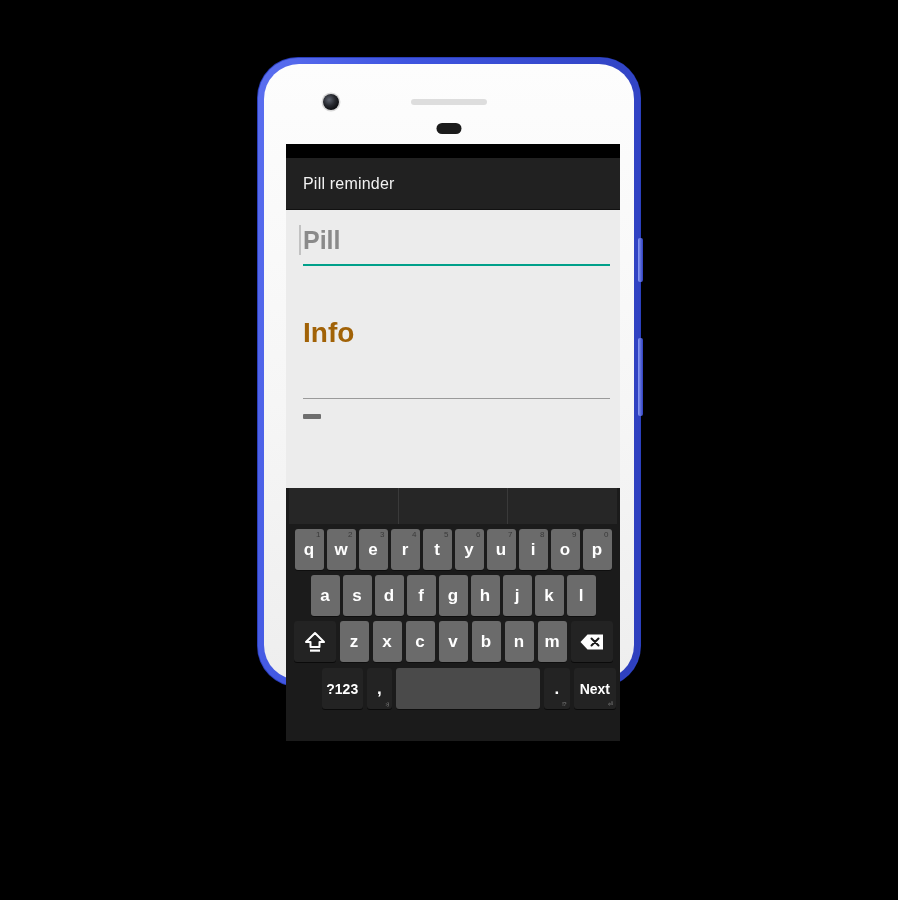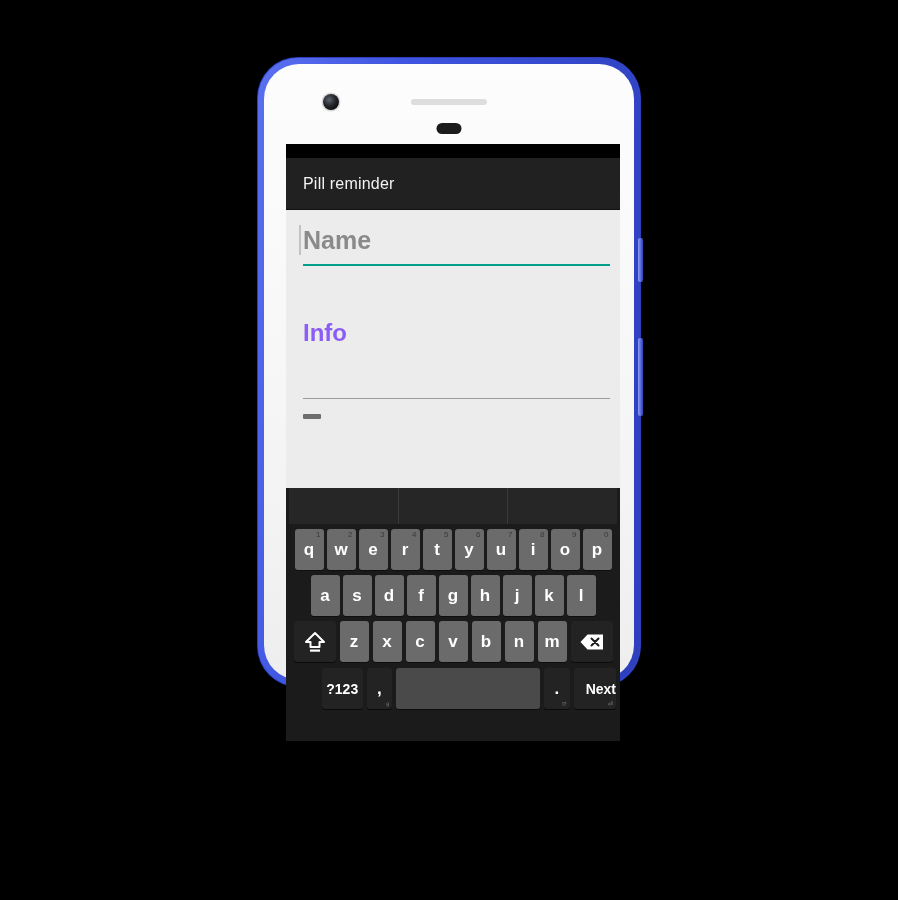--- a/index.html
+++ b/index.html
@@ -146,23 +146,23 @@
     line-height: 32px;
   }
   .underline-active {
     margin-top: 8px;
     height: 2px;
     background: #00a08a;
   }
 
   .field-info { margin-top: 52px; }
   .hint-info {
-    font-size: 24px;
+    font-size: 28px;
     font-weight: bold;
-    color: #8b5cf6;
+    color: #a16207;
     line-height: 30px;
   }
   .underline-idle {
     margin-top: 50px;
     height: 1px;
     background: #9a9a9a;
   }
 
   .dash-row { margin-top: 15px; padding-left: 7px; }
   .dash {
@@ -236,21 +236,21 @@
     box-shadow: 0 1px 0 rgba(0,0,0,.6);
   }
   .key.dark .dots { color: #666; }
 
   .key.shift  { width: 42px; }
   .key.bksp   { width: 42px; }
   .key.sym    { width: 44px; font-size: 14px; margin-left: 32px; }
   .key.comma  { width: 28px; }
   .key.period { width: 28px; }
   .key.space  { width: 156px; background: #4a4a4a; }
-  .key.next   { width: 46px; font-size: 14px; justify-content: flex-end; }
+  .key.next   { width: 46px; font-size: 14px; }
 
   .row3 { gap: 4px; }
   .row4 { gap: 4px; margin-top: 6px; }
 
   svg { display: block; }
 </style>
 </head>
 <body>
 
 <div id="stage">
@@ -272,21 +272,21 @@
         <div class="status-bar"></div>
 
         <div class="app-bar">
           <span class="app-bar-title">Pill reminder</span>
         </div>
 
         <div class="content">
 
           <div class="field field-name">
             <div class="caret"></div>
-            <div class="hint-name">Name</div>
+            <div class="hint-name">Pill</div>
             <div class="underline-active"></div>
           </div>
 
           <div class="field field-info">
             <div class="hint-info">Info</div>
             <div class="underline-idle"></div>
           </div>
 
           <div class="dash-row">
             <div class="dash"></div>

